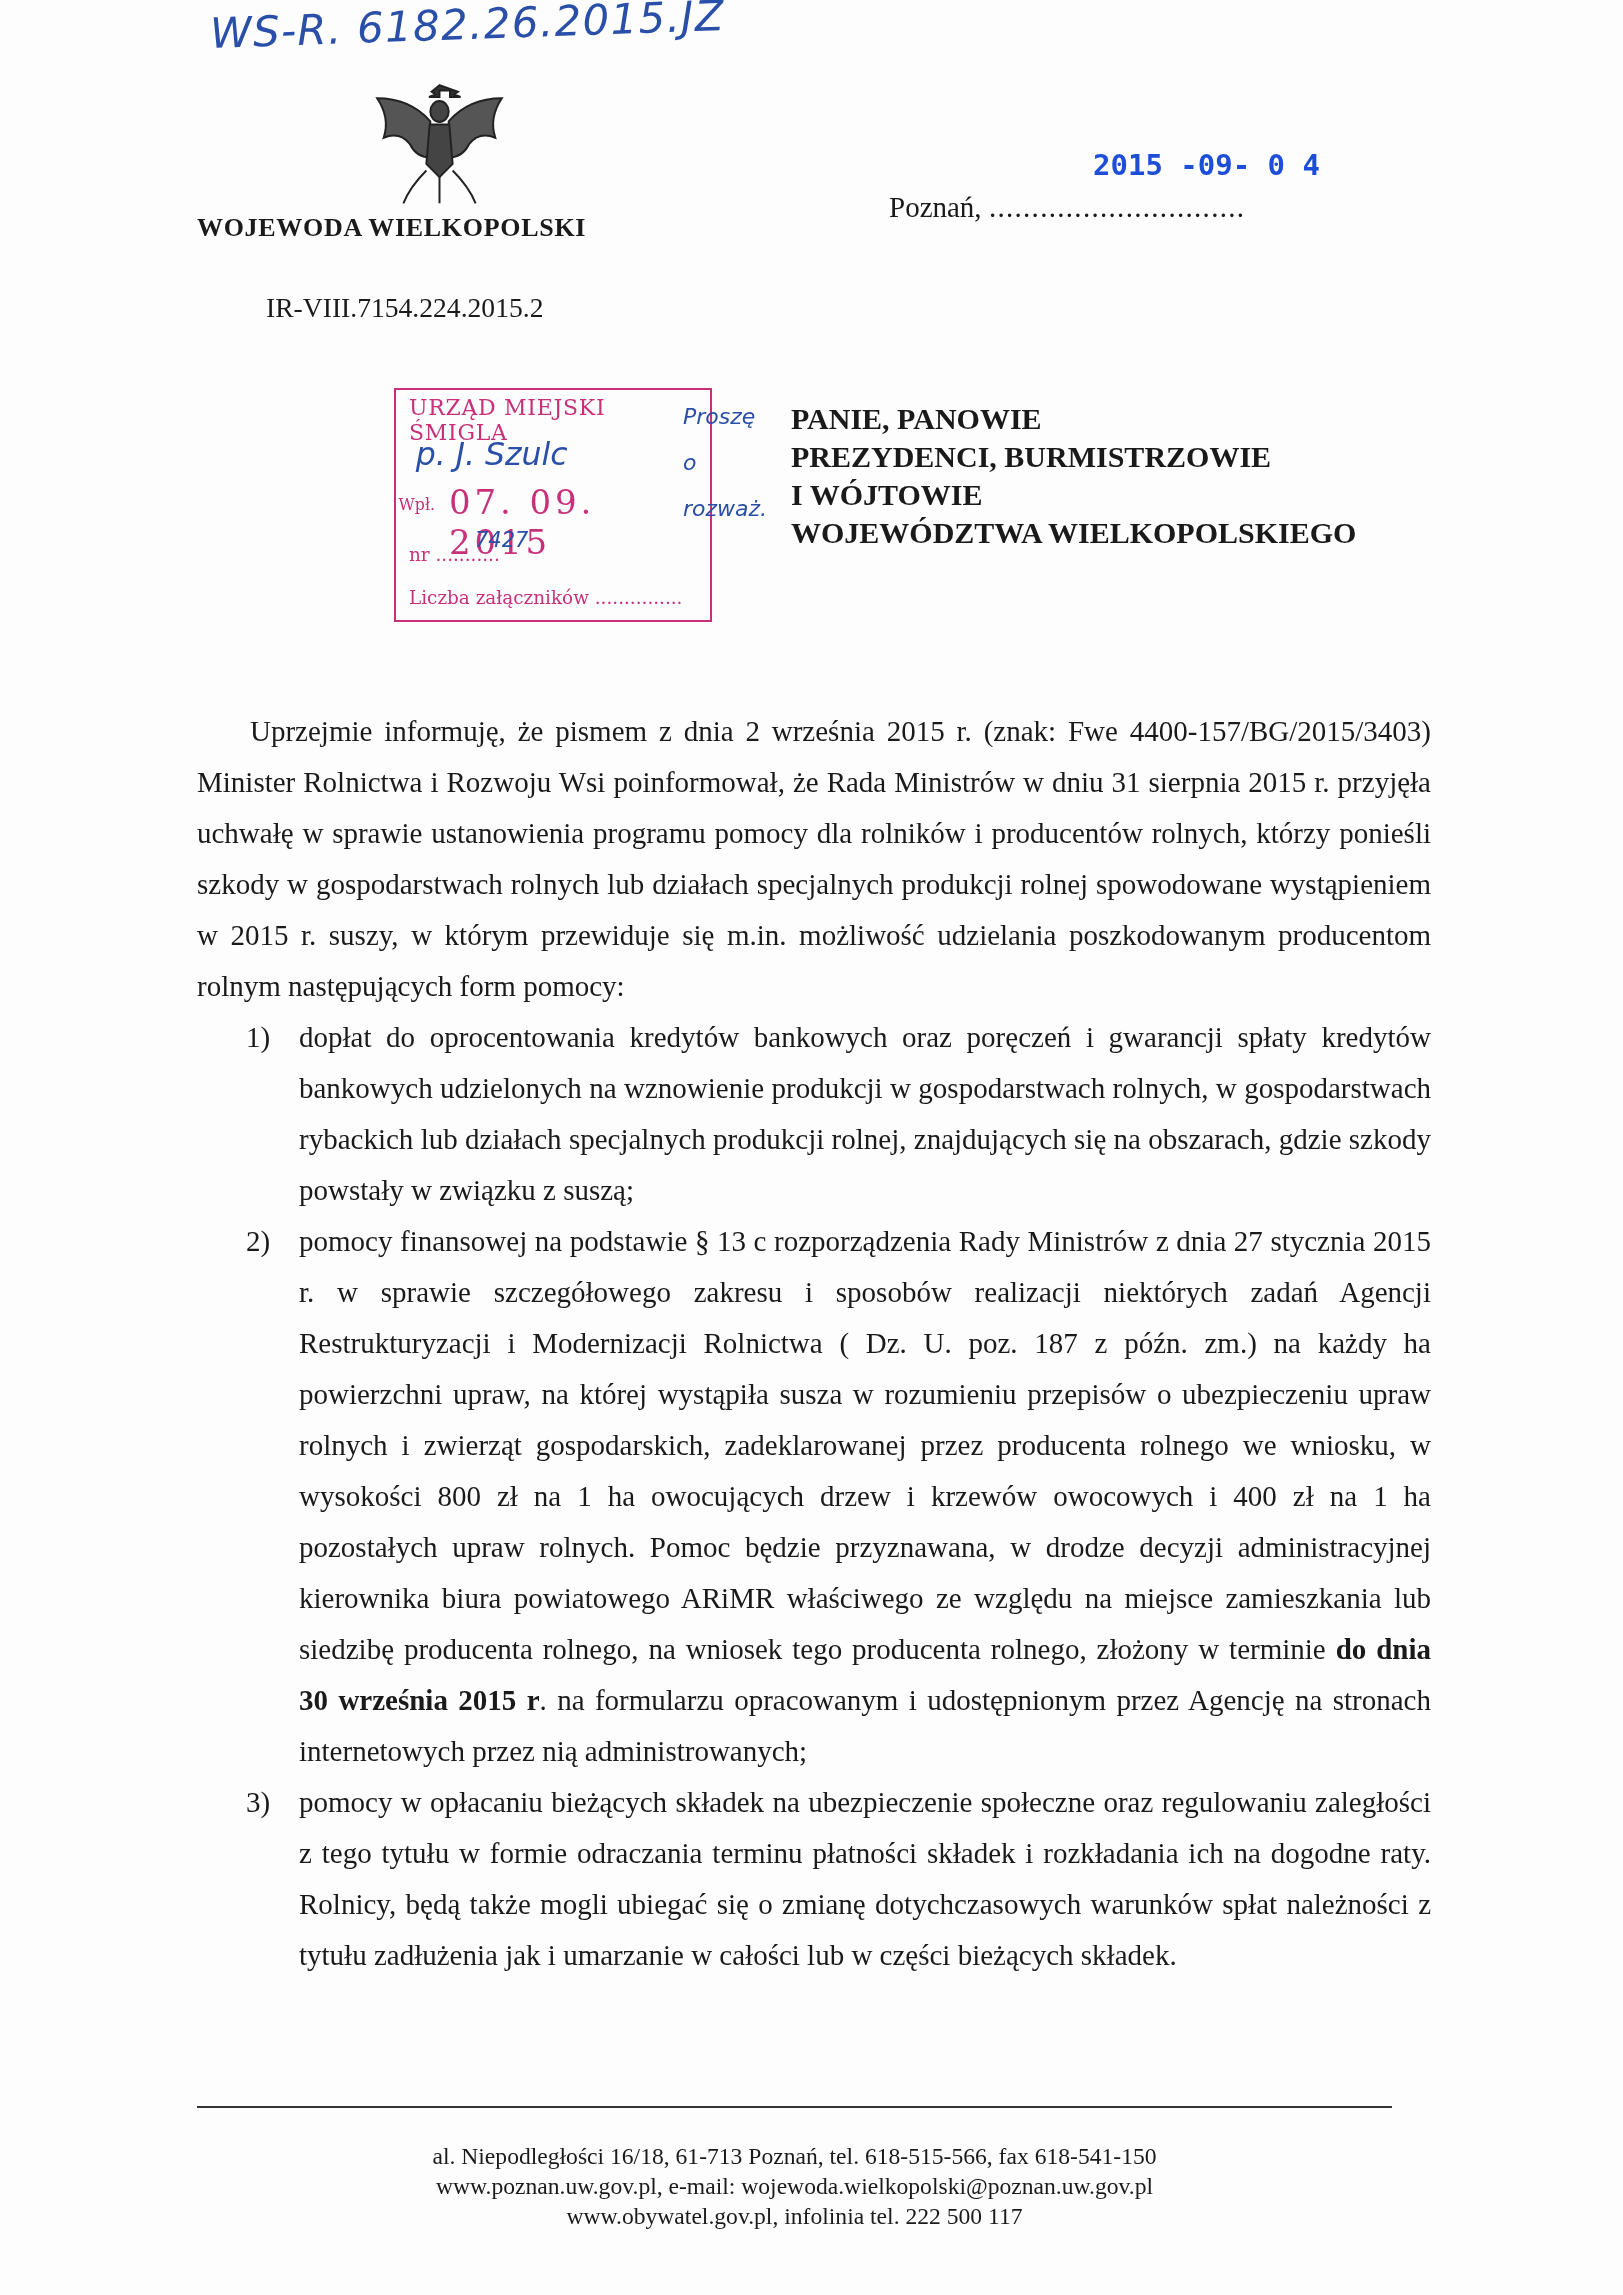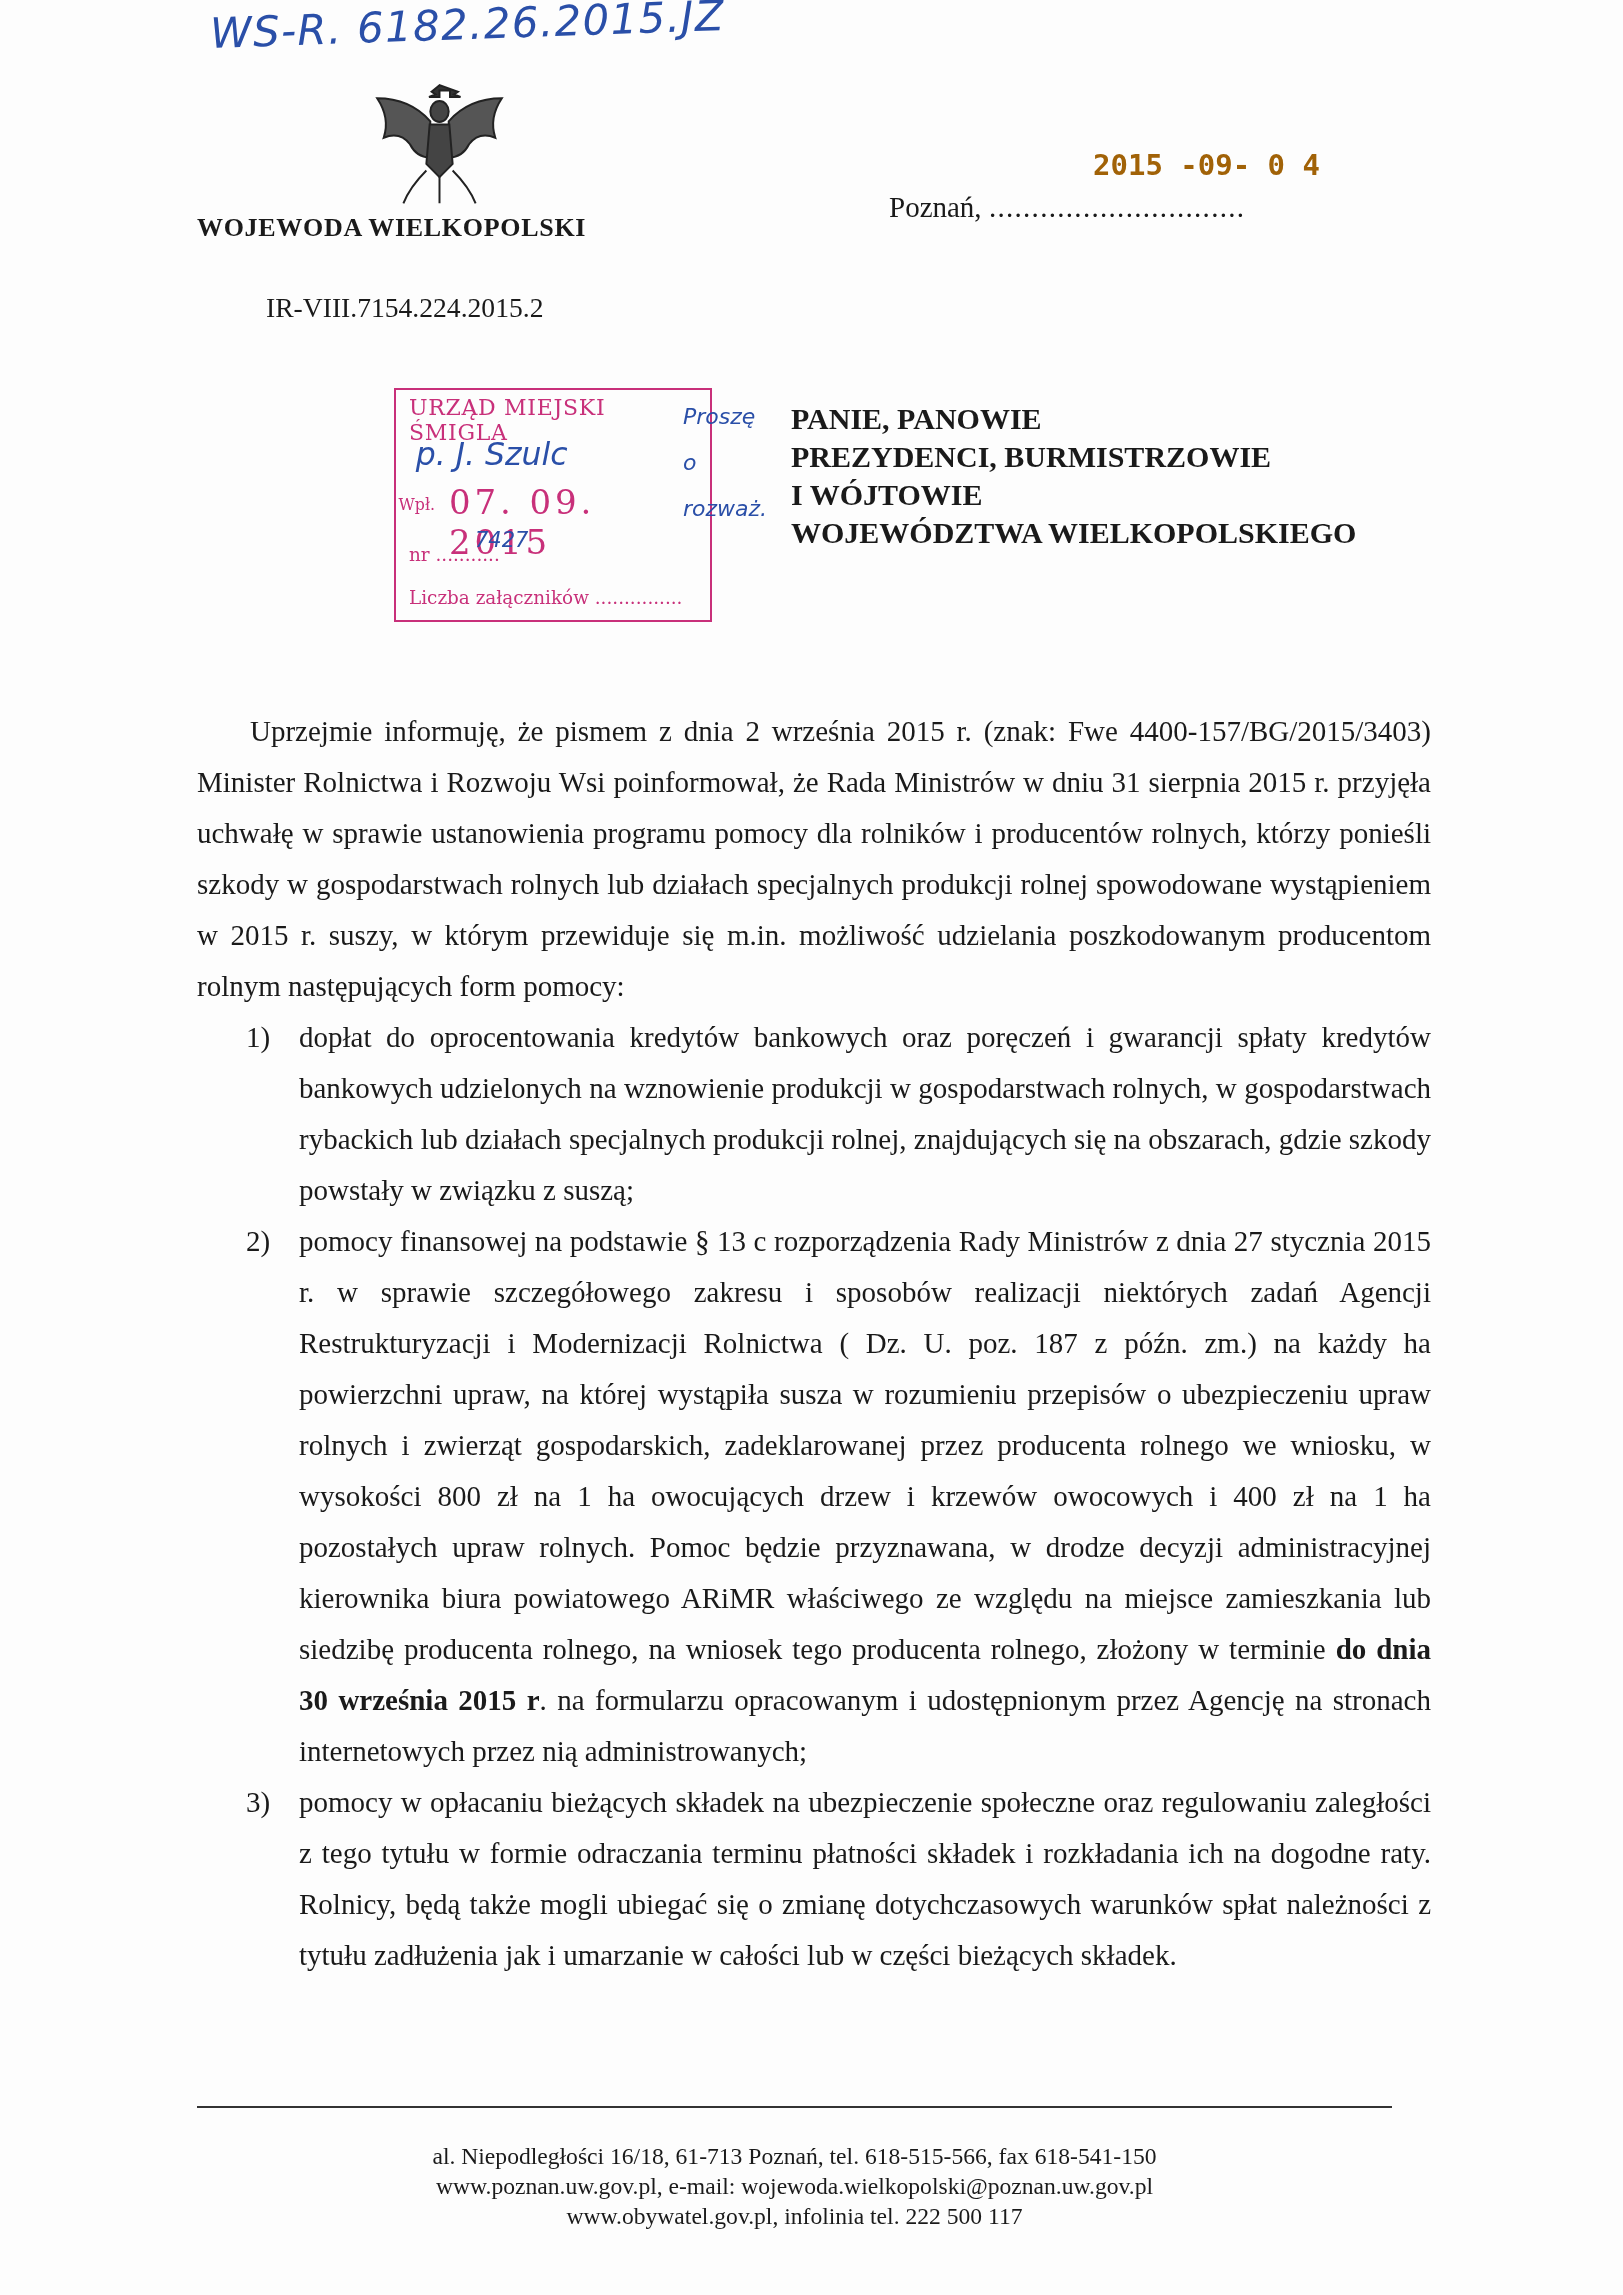--- a/index.html
+++ b/index.html
@@ -12,21 +12,21 @@
   .handwritten-ref {
     left: 210px; top: 0px; font-family: "DejaVu Sans", sans-serif;
     font-size: 42px; color: #2a4fa8; font-style: italic; letter-spacing: 1.3px;
     transform: rotate(-2deg);
   }
   .eagle { left: 364px; top: 72px; width: 151px; height: 138px; }
   .issuer { left: 197px; top: 213px; font-size: 26px; font-weight: bold; letter-spacing: 0.7px; }
   .ref-no { left: 266px; top: 292px; font-size: 27.6px; }
   .place-date { left: 889px; top: 191px; font-size: 29px; }
   .place-date .dots { letter-spacing: 1.3px; }
-  .stamp-date { left: 1093px; top: 148px; font-family: "DejaVu Sans Mono", monospace; font-size: 29px; color: #a16207; font-weight: bold; }
+  .stamp-date { left: 1093px; top: 148px; font-family: "DejaVu Sans Mono", monospace; font-size: 29px; color: #1d4ed8; font-weight: bold; }
   .stamp {
     left: 394px; top: 388px; width: 314px; height: 230px;
     border: 2px solid #c8307a; color: #c8307a; font-family: "DejaVu Serif", serif;
   }
   .stamp .st-title { position: absolute; left: 13px; top: 5.3px; font-size: 22px; letter-spacing: 0.7px; }
   .stamp .st-hw { position: absolute; left: 19.7px; top: 46px; font-size: 31.5px; color: #2a4fa8; font-style: italic; font-family: "DejaVu Sans", sans-serif; }
   .stamp .st-wpl { position: absolute; left: 2.6px; top: 105px; font-size: 15.8px; }
   .stamp .st-date { position: absolute; left: 53px; top: 92px; font-size: 34px; letter-spacing: 3.9px; }
   .stamp .st-nr { position: absolute; left: 13px; top: 154px; font-size: 18.4px; }
   .stamp .st-nr-val { position: absolute; left: 79px; top: 138px; font-size: 21px; color: #2a4fa8; font-style: italic; font-family: "DejaVu Sans", sans-serif; }

